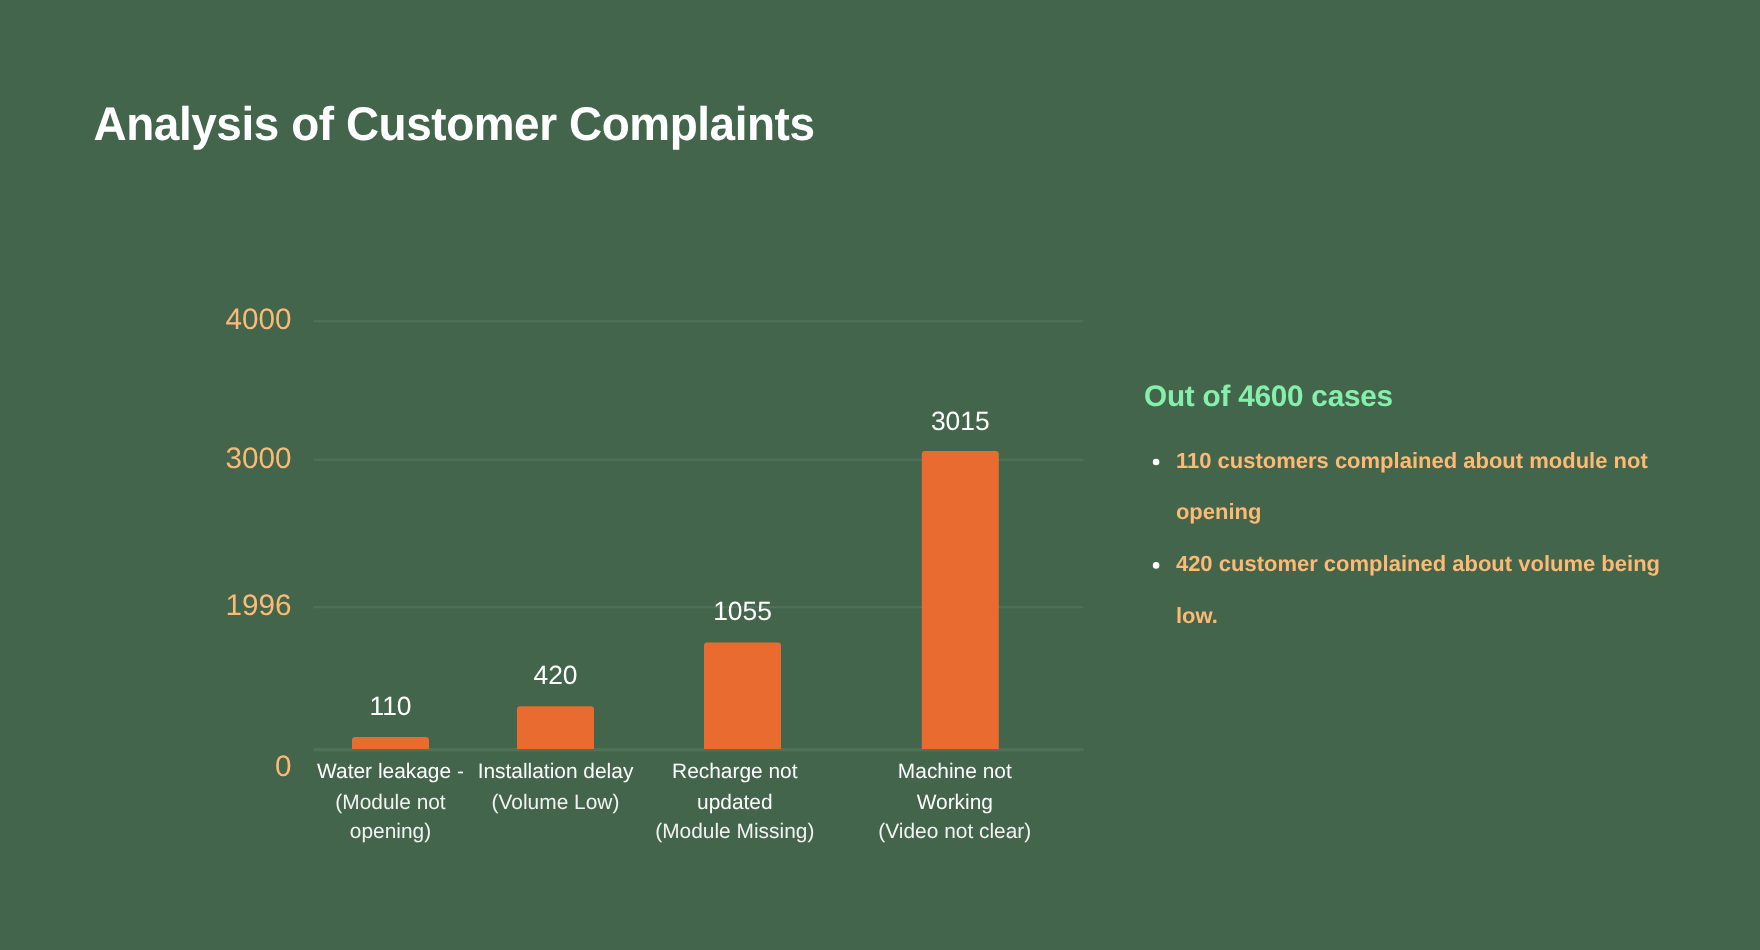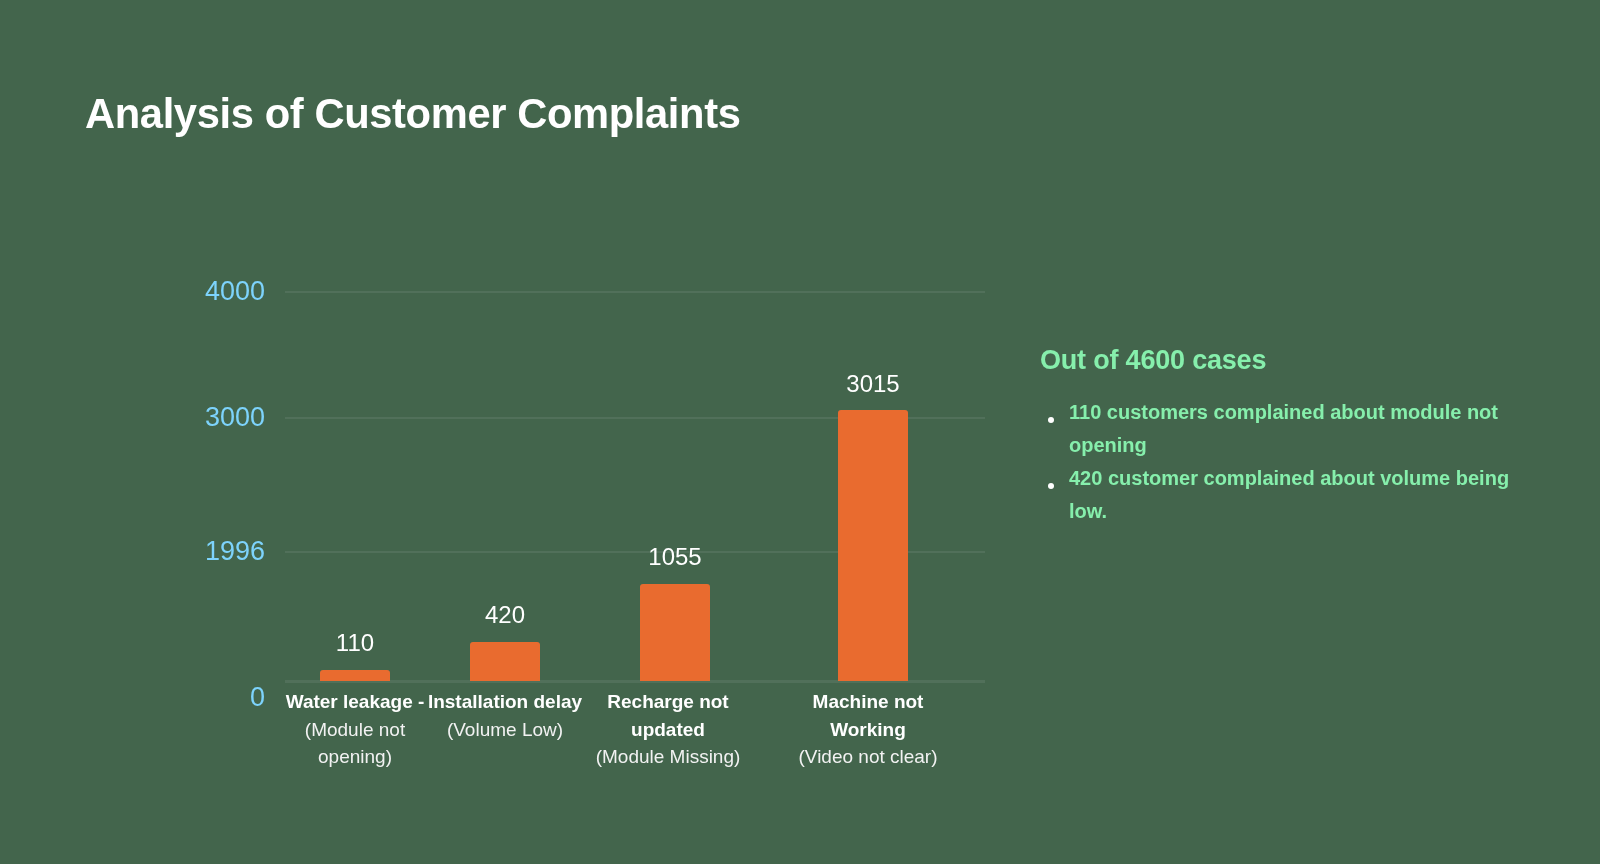--- a/index.html
+++ b/index.html
@@ -76,21 +76,21 @@
     height: 864px;
     pointer-events: none;
   }
 
   .ytick {
     position: absolute;
     left: 120px;
     width: 145px;
     text-align: right;
     font-size: 27px;
-    color: #7dd3fc;
+    color: #fdba74;
     transform: translateY(-50%);
     white-space: nowrap;
   }
 
   
   .bar-slot {
     position: absolute;
     bottom: 0;
     width: 140px;
     height: 390px;
@@ -121,21 +121,21 @@
     position: absolute;
     top: 688px;
     width: 160px;
     text-align: center;
     line-height: 27.5px;
   }
 
   .cat-main {
     display: block;
     font-size: 19px;
-    font-weight: 700;
+    font-weight: 400;
     color: #ffffff;
   }
 
   .cat-sub {
     display: block;
     font-size: 19px;
     font-weight: 400;
     color: #f2f2f2;
   }
 
@@ -158,22 +158,22 @@
 
   #panel-list {
     list-style: none;
   }
 
   .panel-bullet {
     position: relative;
     padding-left: 29px;
     font-size: 20px;
     font-weight: 600;
-    line-height: 33px;
-    color: #86efac;
+    line-height: 47px;
+    color: #fdba74;
   }
 
   .bullet-dot {
     position: absolute;
     left: 8px;
     top: 21px;
     width: 6px;
     height: 6px;
     border-radius: 50%;
     background: #ffffff;

